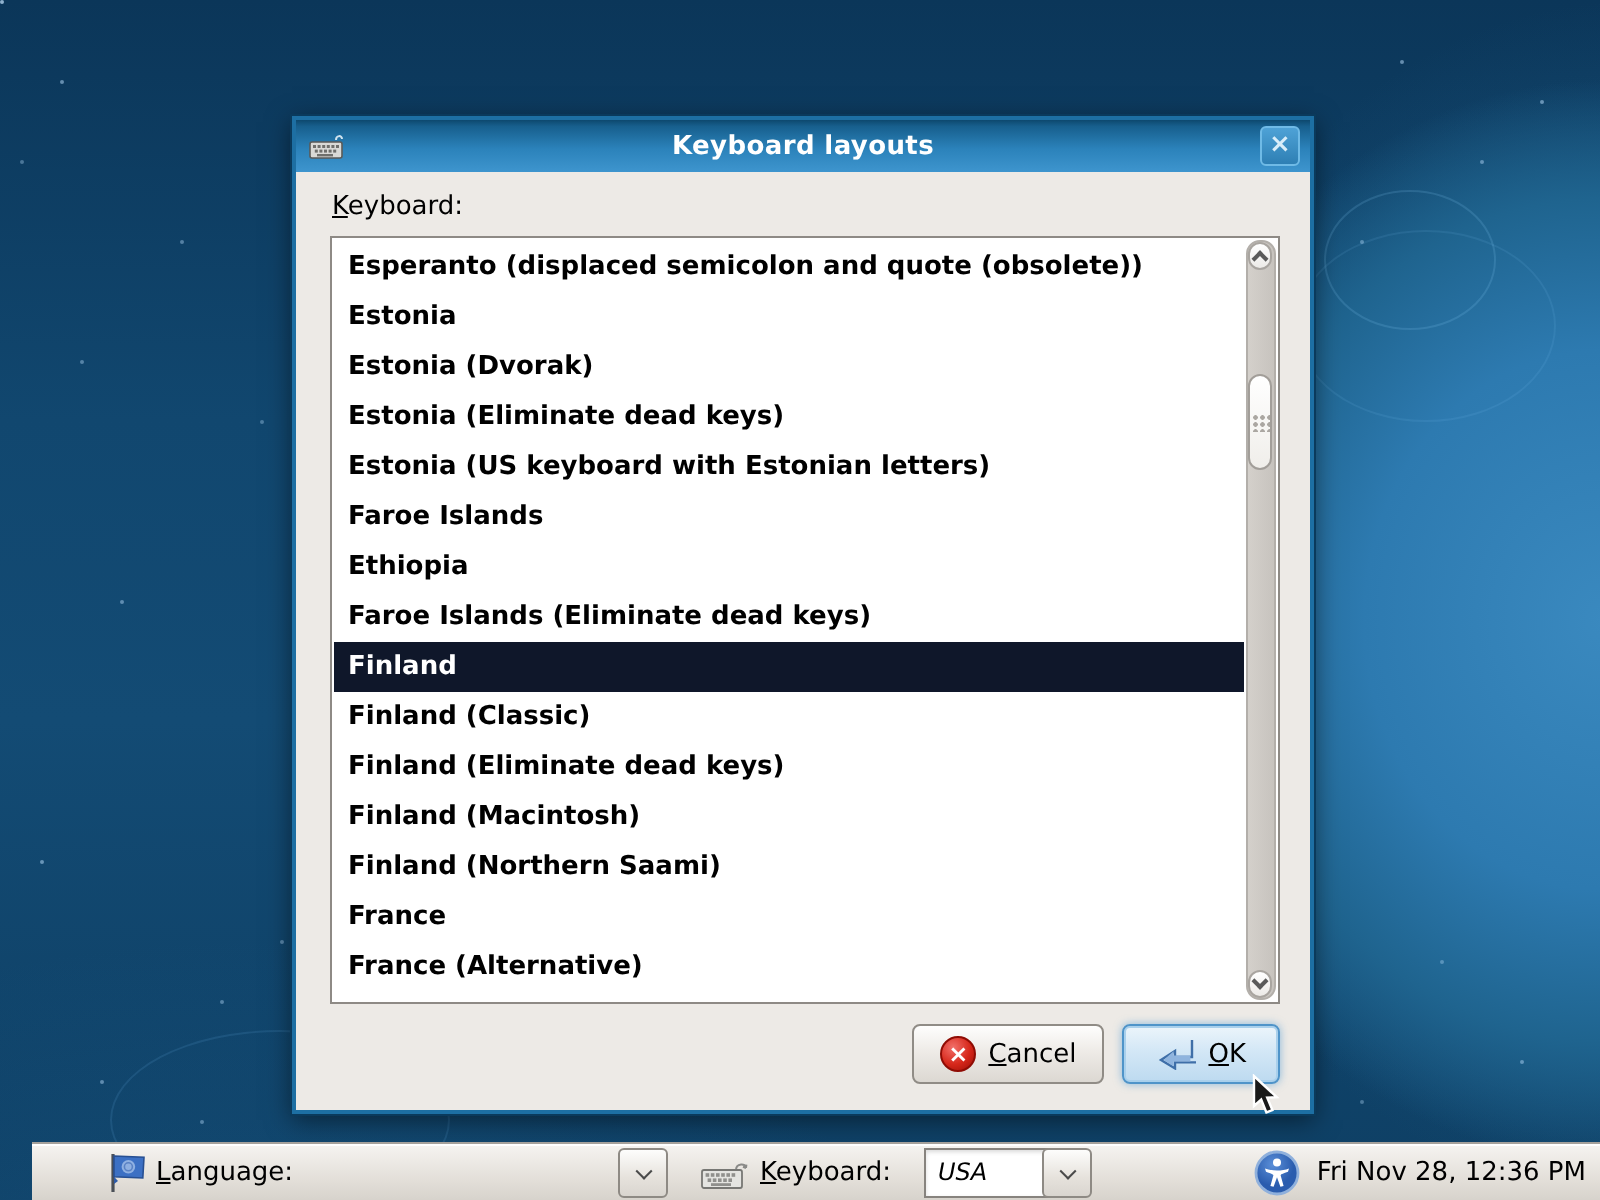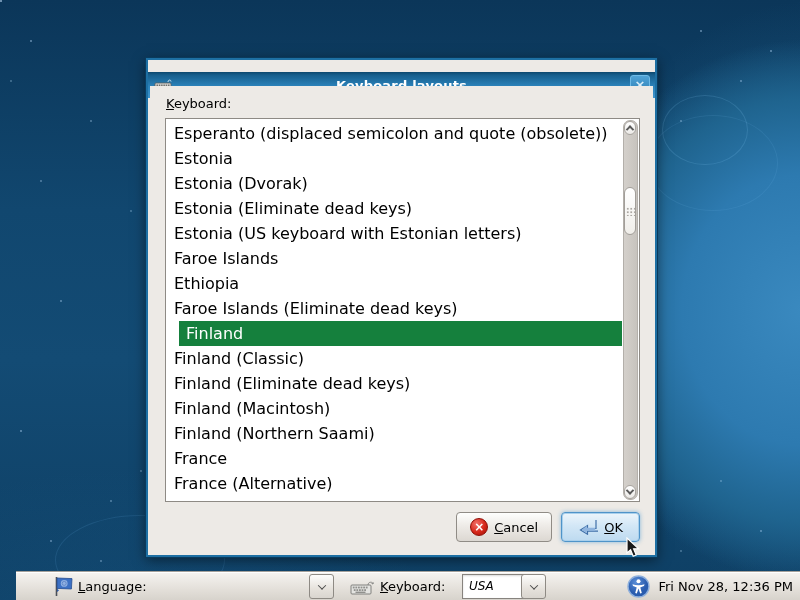--- a/index.html
+++ b/index.html
@@ -35,43 +35,43 @@
   
   .dialog {
     position:absolute; left:146px; top:58px; width:511px; height:499px;
     border:2px solid #1d6fa3; outline:1px solid #0a3a5c;
     box-shadow:0 3px 12px rgba(0,0,0,.5);
     background:#edeae6;
   }
   .titlebar {
     position:absolute; left:0; top:0; right:0; height:26px;
     background:linear-gradient(180deg,#0d486e 0%,#175f8d 12%,#2b82ba 55%,#3e95ce 100%);
-    display:flex; align-items:center; justify-content:center;margin-top:12px;
+    display:flex; align-items:center; justify-content:center;
   }
   .titlebar .title { color:#fff; font-weight:bold; font-size:13px; letter-spacing:.2px; }
   .tb-icon { position:absolute; left:6px; top:6px; width:20px; height:15px; }
   .closebtn {
     position:absolute; right:5px; top:3px; width:20px; height:20px;
     background:linear-gradient(180deg,#4ea2d6,#2e7fb4);
     border:1px solid #6fbae6; border-radius:3px;
     color:#d8edf9; font-size:13px; font-weight:bold; line-height:18px; text-align:center;
     cursor:default;
   }
   .content { position:absolute; left:2px; right:2px; top:26px; bottom:2px; background:#edeae6; }
   .field-label { position:absolute; left:16px; top:10px; font-size:13px; color:#000; }
   .mn { text-decoration:underline; }
 
   
   .listbox {
     position:absolute; left:15px; right:13px; top:32px; height:384px;
     background:#fff; border:1px solid #8e8a85;
   }
   .rows { position:absolute; left:1px; top:2px; right:17px; bottom:1px; overflow:hidden; }
-  .row { height:25px; line-height:25px; padding-left:7px; font-size:16px; color:#000; white-space:nowrap; }
-  .row.selected { background:#15803d; color:#fff;margin-left:12px; }
+  .row { height:25px; line-height:25px; padding-left:7px; font-size:13px; color:#000; white-space:nowrap;font-weight:bold; }
+  .row.selected { background:#0f172a; color:#fff; }
 
   
   .vscroll { position:absolute; top:1px; bottom:1px; right:1px; width:15px;
     background:linear-gradient(90deg,#d4d0cb,#c7c3be); border-radius:7px; border:1px solid #b3afaa; }
   .scap { position:absolute; left:0px; width:12px; height:14px; background:linear-gradient(#ffffff,#eceae7);
     border:1px solid #a9a5a0; border-radius:6px; display:flex; align-items:center; justify-content:center; }
   .scap.up { top:0px; } .scap.down { bottom:0px; }
   .chev { width:6px; height:6px; border-left:2px solid #5a5a5a; border-top:2px solid #5a5a5a; }
   .chev.up { transform:rotate(45deg) translate(1px,1px); }
   .chev.down { transform:rotate(225deg) translate(1px,1px); }

